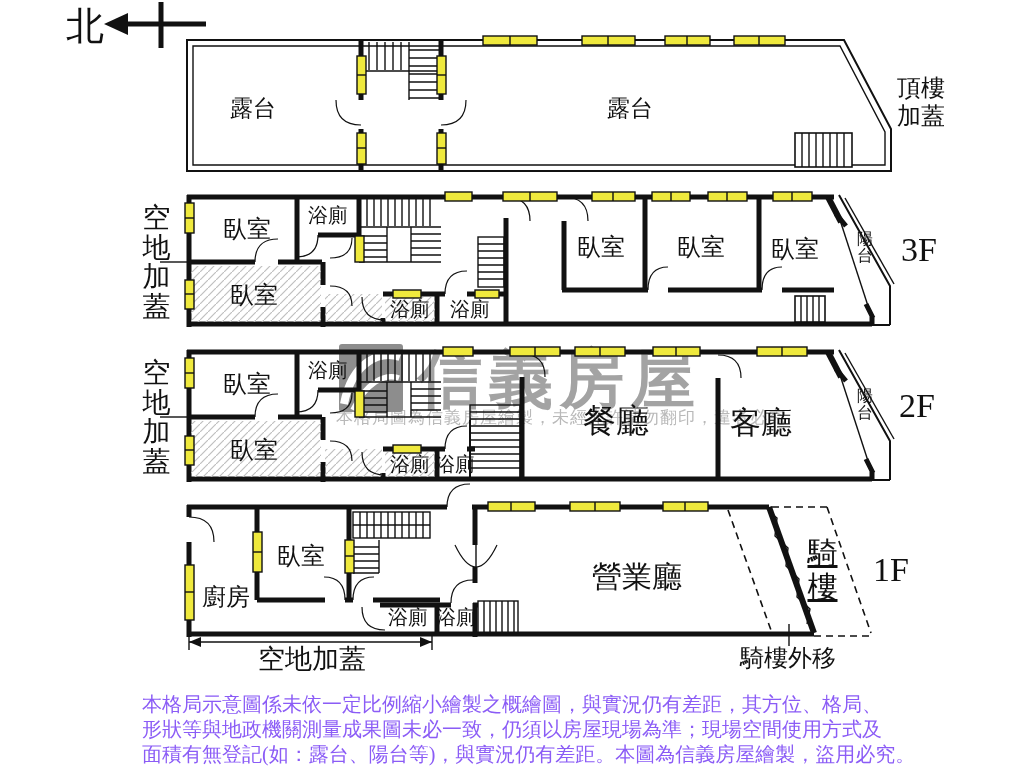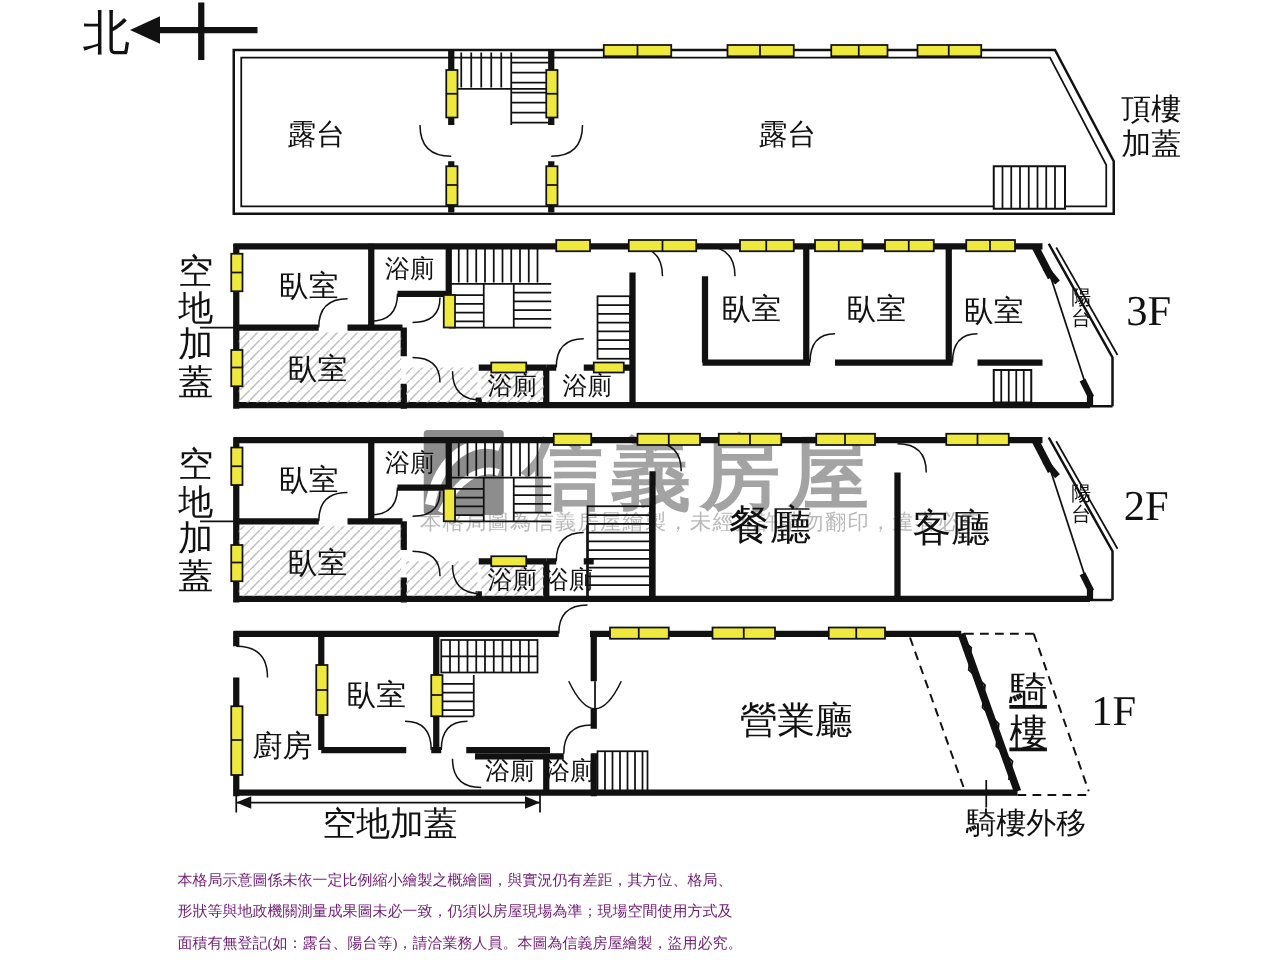--- a/index.html
+++ b/index.html
@@ -5,21 +5,21 @@
   html,body{margin:0;padding:0;background:#ffffff;}
   #stage{position:relative;width:1024px;height:768px;background:#ffffff;overflow:hidden;
          font-family:"Liberation Serif","DejaVu Serif",serif;color:#111;}
   #plan-svg{position:absolute;left:0;top:0;z-index:2;}
   .lbl{position:absolute;z-index:3;white-space:nowrap;color:#111;}
   .c{transform:translate(-50%,-50%);}
   .vert{white-space:normal;word-break:break-all;line-height:1.06;text-align:center;}
   .wm{position:absolute;z-index:1;}
   #wm-brand{left:418px;top:336px;font-size:64px;font-weight:bold;color:#a3a3a3;letter-spacing:7px;}
   #wm-notice{left:336px;top:406px;font-size:17px;color:#b9b9b9;letter-spacing:1px;}
-  #disclaimer{position:absolute;left:142px;top:692px;z-index:3;font-size:12px;line-height:25px;color:#701a75;}
+  #disclaimer{position:absolute;left:142px;top:692px;z-index:3;font-size:20px;line-height:25px;color:#8b5cf6;}
   .thick{stroke:#111;stroke-width:5;fill:none;stroke-linecap:butt;}
   .thick6{stroke:#111;stroke-width:6;fill:none;}
   .thin{stroke:#111;stroke-width:1.4;fill:none;}
   .thin2{stroke:#111;stroke-width:2;fill:none;}
   .arc{stroke:#111;stroke-width:1.2;fill:none;}
   .dash{stroke:#111;stroke-width:1.6;fill:none;stroke-dasharray:7 5;}
   .win{fill:#efe93d;stroke:#111;stroke-width:1.4;}
   .grille{fill:#fff;stroke:#111;stroke-width:1.6;}
   .hatchrect{fill:url(#hatch);stroke:none;}
 </style>
@@ -313,22 +313,22 @@
   <div class="lbl vert" style="left:856px;top:388px;width:18px;font-size:16px;">陽台</div>
   <div class="lbl c" style="left:917px;top:406px;font-size:34px;">2F</div>
 
   <div class="lbl c" style="left:226px;top:597px;font-size:24px;">廚房</div>
   <div class="lbl c" style="left:301px;top:556px;font-size:24px;">臥室</div>
   <div class="lbl c" style="left:408px;top:617px;font-size:20px;">浴廁</div>
   <div class="lbl c" style="left:456px;top:617px;font-size:20px;">浴廁</div>
   <div class="lbl c" style="left:637px;top:577px;font-size:30px;">營業廳</div>
   <div class="lbl vert" style="left:806px;top:536px;width:33px;font-size:30px;line-height:1.12;text-decoration:underline;">騎樓</div>
   <div class="lbl c" style="left:891px;top:570px;font-size:34px;">1F</div>
-  <div class="lbl c" style="left:821px;top:658px;font-size:24px;">騎樓外移</div>
+  <div class="lbl c" style="left:788px;top:658px;font-size:24px;">騎樓外移</div>
   <div class="lbl c" style="left:312px;top:659px;font-size:27px;">空地加蓋</div>
 
   <div id="disclaimer">
     <div>本格局示意圖係未依一定比例縮小繪製之概繪圖，與實況仍有差距，其方位、格局、</div>
     <div>形狀等與地政機關測量成果圖未必一致，仍須以房屋現場為準；現場空間使用方式及</div>
-    <div>面積有無登記(如：露台、陽台等)，請洽業務人員。本圖為信義房屋繪製，盜用必究。</div>
+    <div>面積有無登記(如：露台、陽台等)，與實況仍有差距。本圖為信義房屋繪製，盜用必究。</div>
   </div>
 
 </div>
 
 </body></html>

